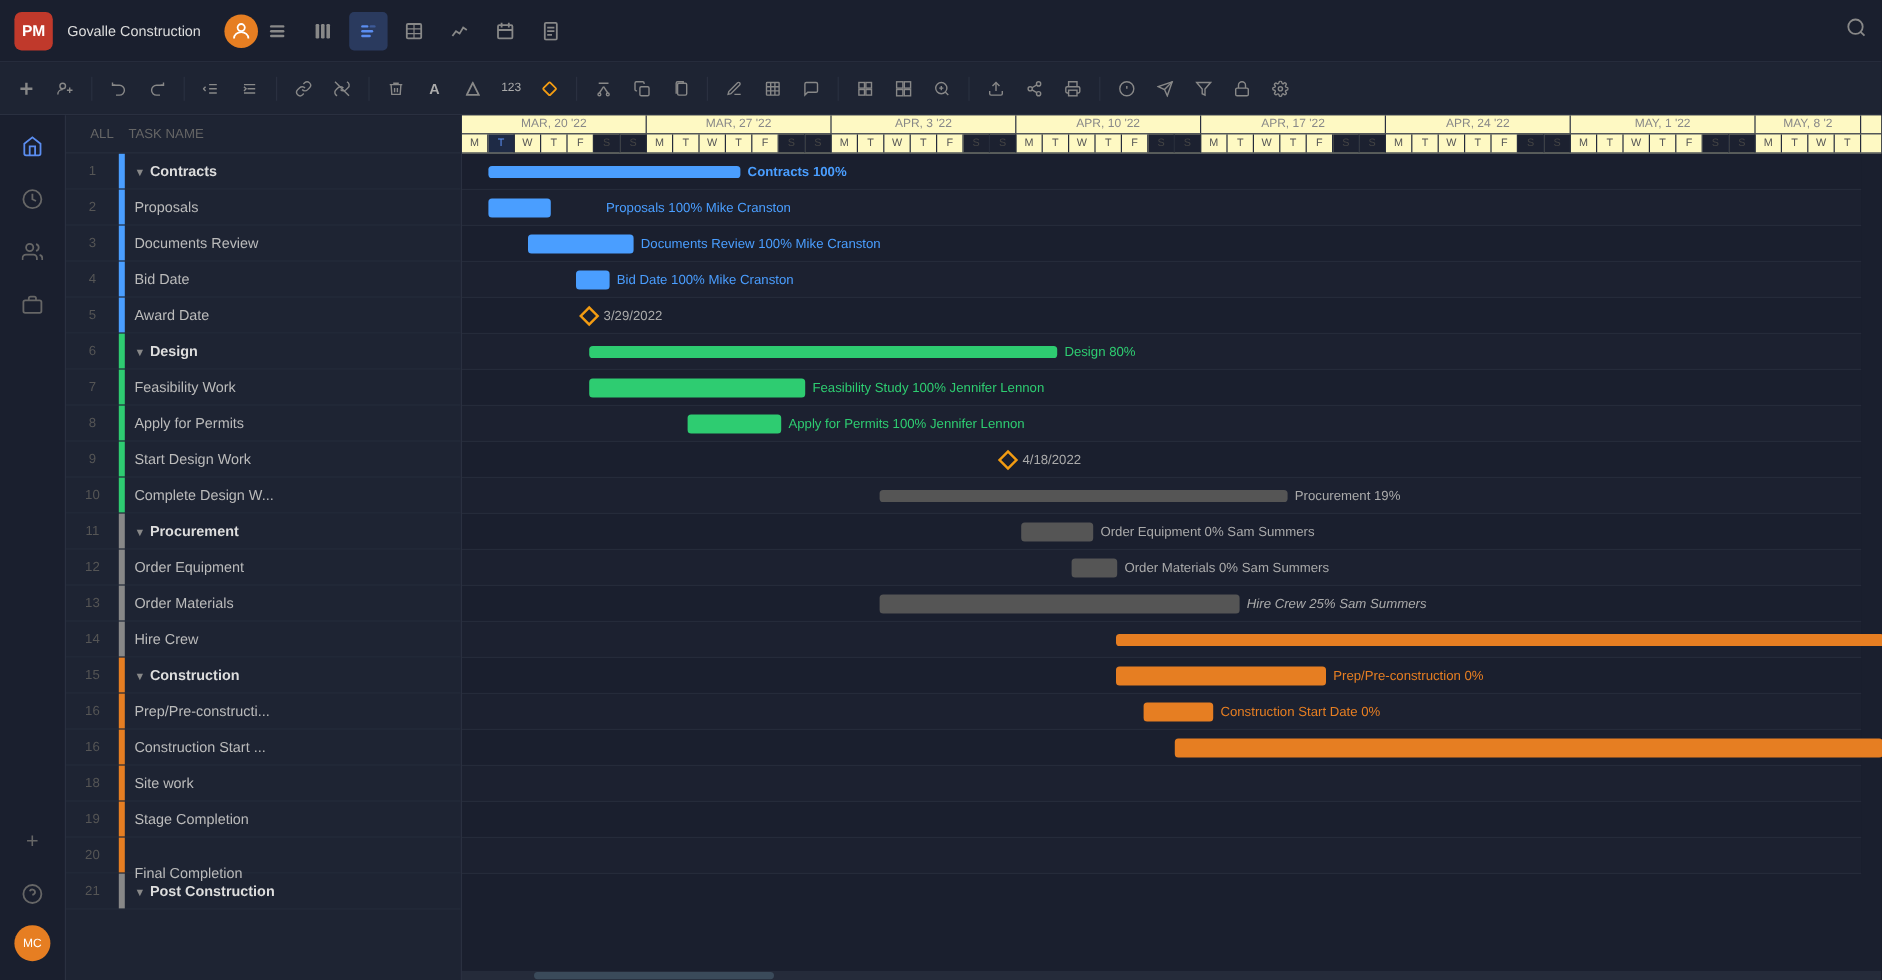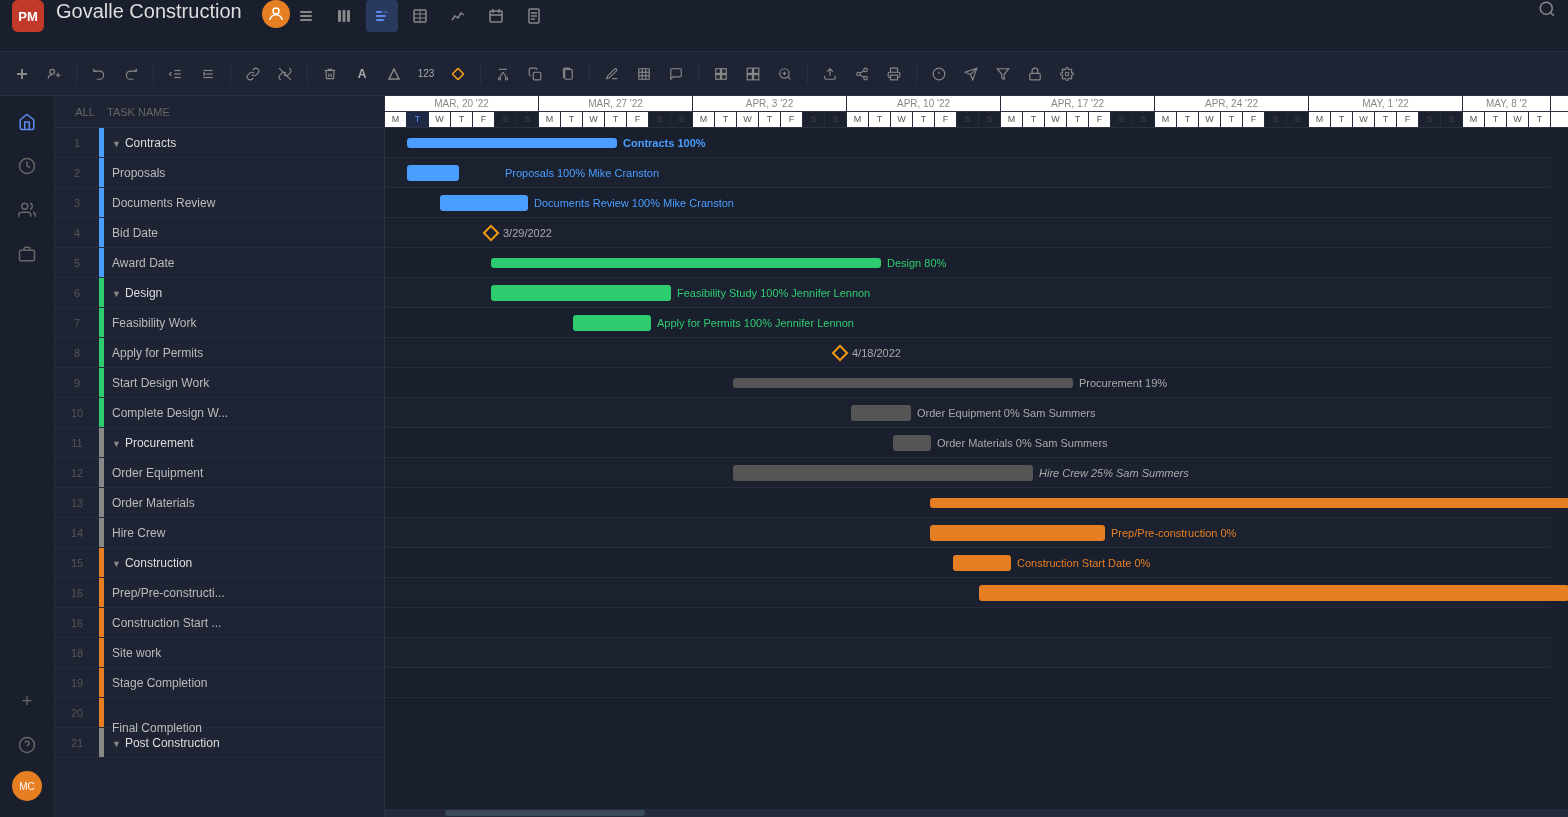--- a/index.html
+++ b/index.html
@@ -3,34 +3,34 @@
   <meta charset="utf-8">
   <style>
     * { box-sizing: border-box; margin: 0; padding: 0; }
     body { background: #1a1f2e; color: #ccc; font-family: -apple-system, BlinkMacSystemFont, 'Segoe UI', sans-serif; font-size: 12px; overflow: hidden; width: 1568px; height: 817px; }
 
     
     .top-nav {
       background: #1a1f2e;
       height: 52px;
       display: flex;
-      align-items: flex-start;
+      align-items: center;
       padding: 0 12px;
       border-bottom: 1px solid #2a3040;
     }
     .top-nav .app-logo {
       width: 32px; height: 32px;
       background: #c0392b;
       border-radius: 6px;
       display: flex; align-items: center; justify-content: center;
       color: white; font-weight: bold; font-size: 13px;
       margin-right: 12px;
     }
     .top-nav .project-title {
-      font-size: 20px; color: #ddd; font-weight: 500;
+      font-size: 12px; color: #ddd; font-weight: 500;
       margin-right: 20px;
     }
     .top-nav .avatar {
       width: 28px; height: 28px; border-radius: 50%;
       background: #e67e22;
       display: flex; align-items: center; justify-content: center;
       color: white; font-size: 11px;
       margin-right: auto;
     }
     .top-nav-icons {
@@ -153,34 +153,34 @@
       flex-shrink: 0;
     }
     .task-row .row-name {
       flex: 1;
       padding: 0 8px;
       font-size: 12px;
       white-space: nowrap;
       overflow: hidden;
       text-overflow: ellipsis;
     }
-    .task-row.group .row-name { font-weight: 400; color: #ddd; }
+    .task-row.group .row-name { font-weight: 700; color: #ddd; }
     .indent { padding-left: 20px; }
 
     
     .gantt-area {
       flex: 1;
       overflow: hidden;
       display: flex;
       flex-direction: column;
       background: #1a1f2e;
     }
     .gantt-header {
       height: 32px;
-      background: #ffffff;
+      background: #fef9c3;
       border-bottom: 1px solid #2a3040;
       display: flex;
       flex-direction: column;
       flex-shrink: 0;
     }
     .gantt-weeks {
       display: flex;
       height: 16px;
       border-bottom: 1px solid #2a3040;
     }
@@ -863,20 +863,24 @@
           </div>
           <div class="gantt-row">
             <div style="position: absolute; left: 22px; width: 52px; top: 50%; height: 16px; transform: translateY(-50%); background: rgb(74, 158, 255); border-radius: 3px;"></div>
             <span style="position: absolute; left: 80px; top: 50%; transform: translateY(-50%); font-size: 11px; color: rgb(74, 158, 255); white-space: nowrap; padding-left: 40px;">Proposals  100%  Mike Cranston</span>
           </div>
           <div class="gantt-row">
             <div style="position: absolute; left: 55px; width: 88px; top: 50%; height: 16px; transform: translateY(-50%); background: rgb(74, 158, 255); border-radius: 3px;"></div>
             <span style="position: absolute; left: 149px; top: 50%; transform: translateY(-50%); font-size: 11px; color: rgb(74, 158, 255); white-space: nowrap;">Documents Review  100%  Mike Cranston</span>
           </div>
           <div class="gantt-row">
+            <div style="position: absolute; left: 95px; width: 28px; top: 50%; height: 16px; transform: translateY(-50%); background: rgb(74, 158, 255); border-radius: 3px;"></div>
+            <span style="position: absolute; left: 129px; top: 50%; transform: translateY(-50%); font-size: 11px; color: rgb(74, 158, 255); white-space: nowrap;">Bid Date  100%  Mike Cranston</span>
+          </div>
+          <div class="gantt-row">
             <div style="position: absolute; left: 100px; top: 50%; transform: translateY(-50%) rotate(45deg); width: 12px; height: 12px; border: 2px solid rgb(243, 156, 18); background: transparent;"></div>
             <span style="position: absolute; left: 118px; top: 50%; transform: translateY(-50%); font-size: 11px; color: rgb(170, 170, 170); white-space: nowrap;">3/29/2022</span>
           </div>
           <div class="gantt-row">
             <div style="position: absolute; left: 106px; width: 390px; top: 50%; height: 10px; transform: translateY(-50%); background: rgb(46, 204, 113); border-radius: 3px;"></div>
             <span style="position: absolute; left: 502px; top: 50%; transform: translateY(-50%); font-size: 11px; color: rgb(46, 204, 113); white-space: nowrap;">Design  80%</span>
           </div>
           <div class="gantt-row">
             <div style="position: absolute; left: 106px; width: 180px; top: 50%; height: 16px; transform: translateY(-50%); background: rgb(46, 204, 113); border-radius: 3px;"></div>
             <span style="position: absolute; left: 292px; top: 50%; transform: translateY(-50%); font-size: 11px; color: rgb(46, 204, 113); white-space: nowrap;">Feasibility Study  100%  Jennifer Lennon</span>

